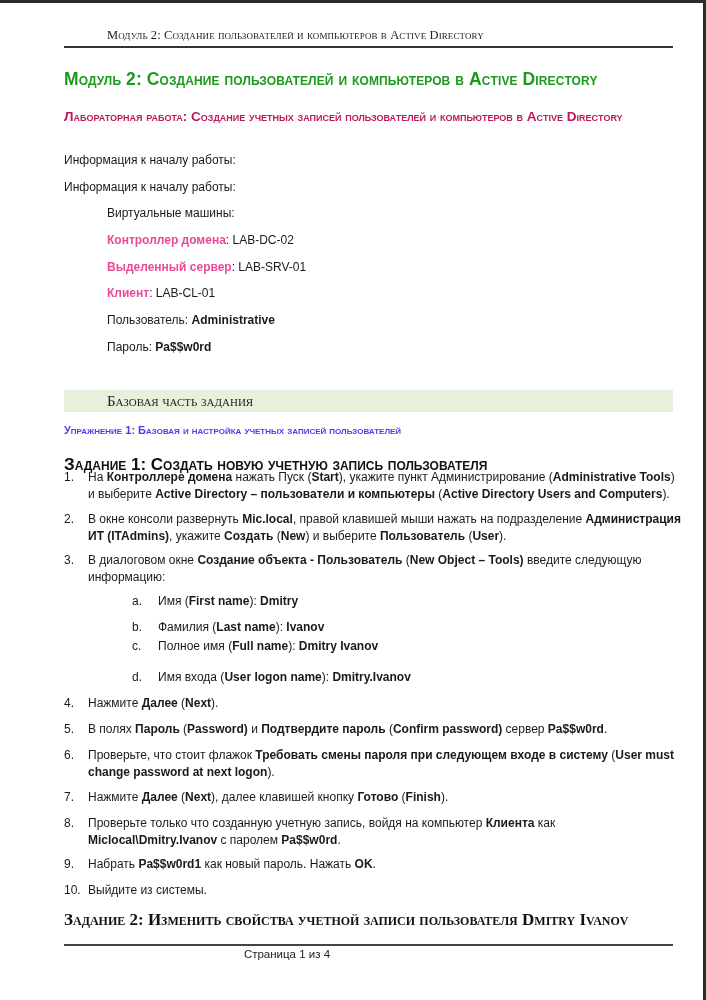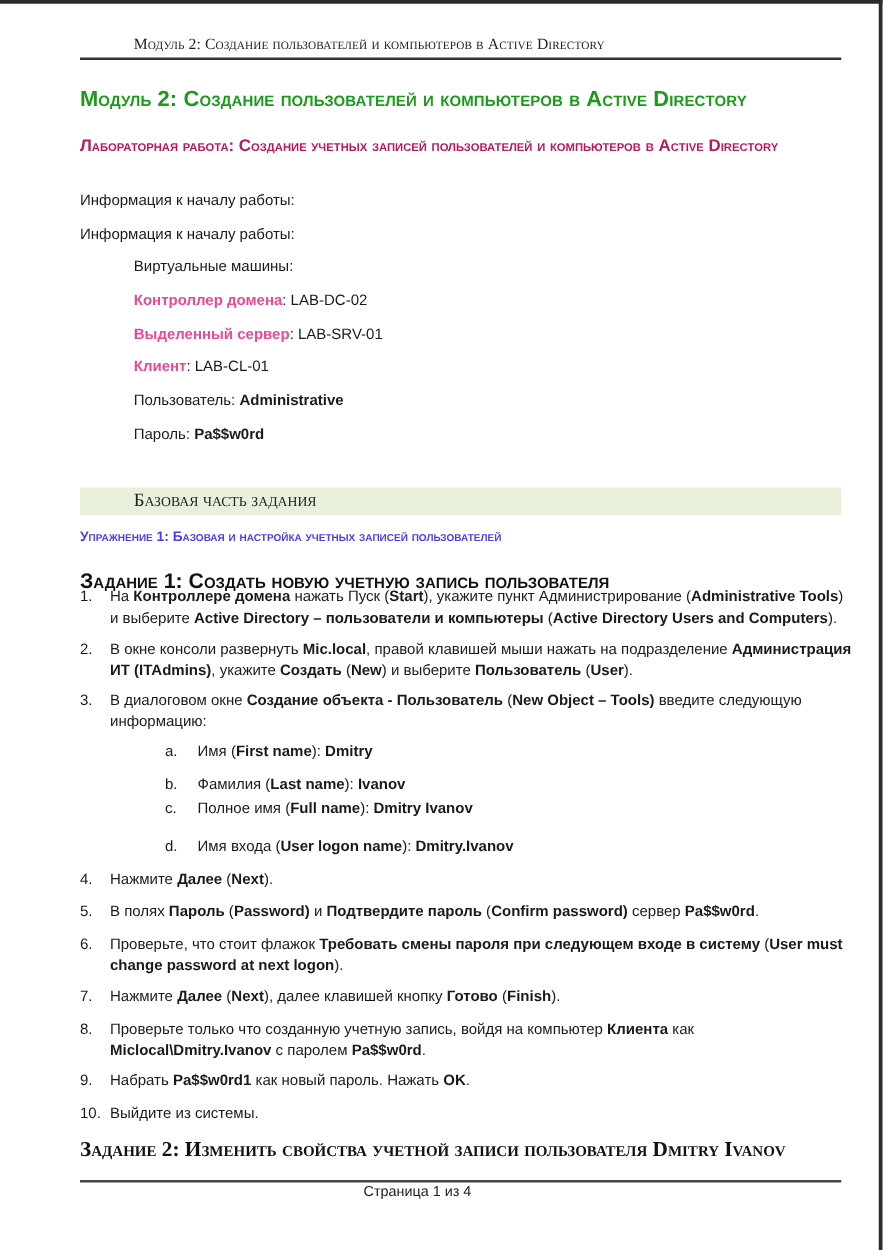--- a/index.html
+++ b/index.html
@@ -4,21 +4,21 @@
 <style>
   html, body { margin:0; padding:0; }
   body { width:706px; height:1000px; background:#fff; position:relative; overflow:hidden;
          font-family:"Liberation Sans", "DejaVu Sans", sans-serif; color:#1a1a1a; }
   .frame-top { position:absolute; left:0; top:0; width:706px; height:3px; background:#2b2b2b; }
   .frame-right { position:absolute; right:0; top:0; width:3px; height:1000px; background:#2b2b2b; }
   .page-header { position:absolute; left:64px; top:26px; width:609px; height:20px; border-bottom:2px solid #333; }
   .page-header .txt { position:absolute; left:43px; top:2px; font-family:"Liberation Serif", serif;
        font-size:12.5px; font-variant:small-caps; color:#222; letter-spacing:0.1px; }
   .page-footer-rule { position:absolute; left:64px; top:944px; width:609px; height:0; border-top:2px solid #444; }
-  .page-footer { position:absolute; left:0; width:574px; top:948px; text-align:center; font-size:11.5px; color:#222;margin-left:47px; }
+  .page-footer { position:absolute; left:0; width:574px; top:948px; text-align:center; font-size:11.5px; color:#222; }
 
   .h1 { position:absolute; left:64px; top:69px; font-size:17.5px; font-weight:bold; color:#1c9a1c;
         font-variant:small-caps; letter-spacing:0.1px; white-space:nowrap; }
   .h2 { position:absolute; left:64px; top:106px; width:600px; font-size:13.5px; font-weight:bold; color:#be185d;
         font-variant:small-caps; line-height:21px; }
   .p { position:absolute; font-size:12px; white-space:nowrap; color:#1a1a1a; }
   .lbl-blue { color:#ec4899; font-weight:bold; }
   b { font-weight:bold; }
 
   .banner { position:absolute; left:64px; top:390px; width:609px; height:22px; background:#e8f0dc; }

